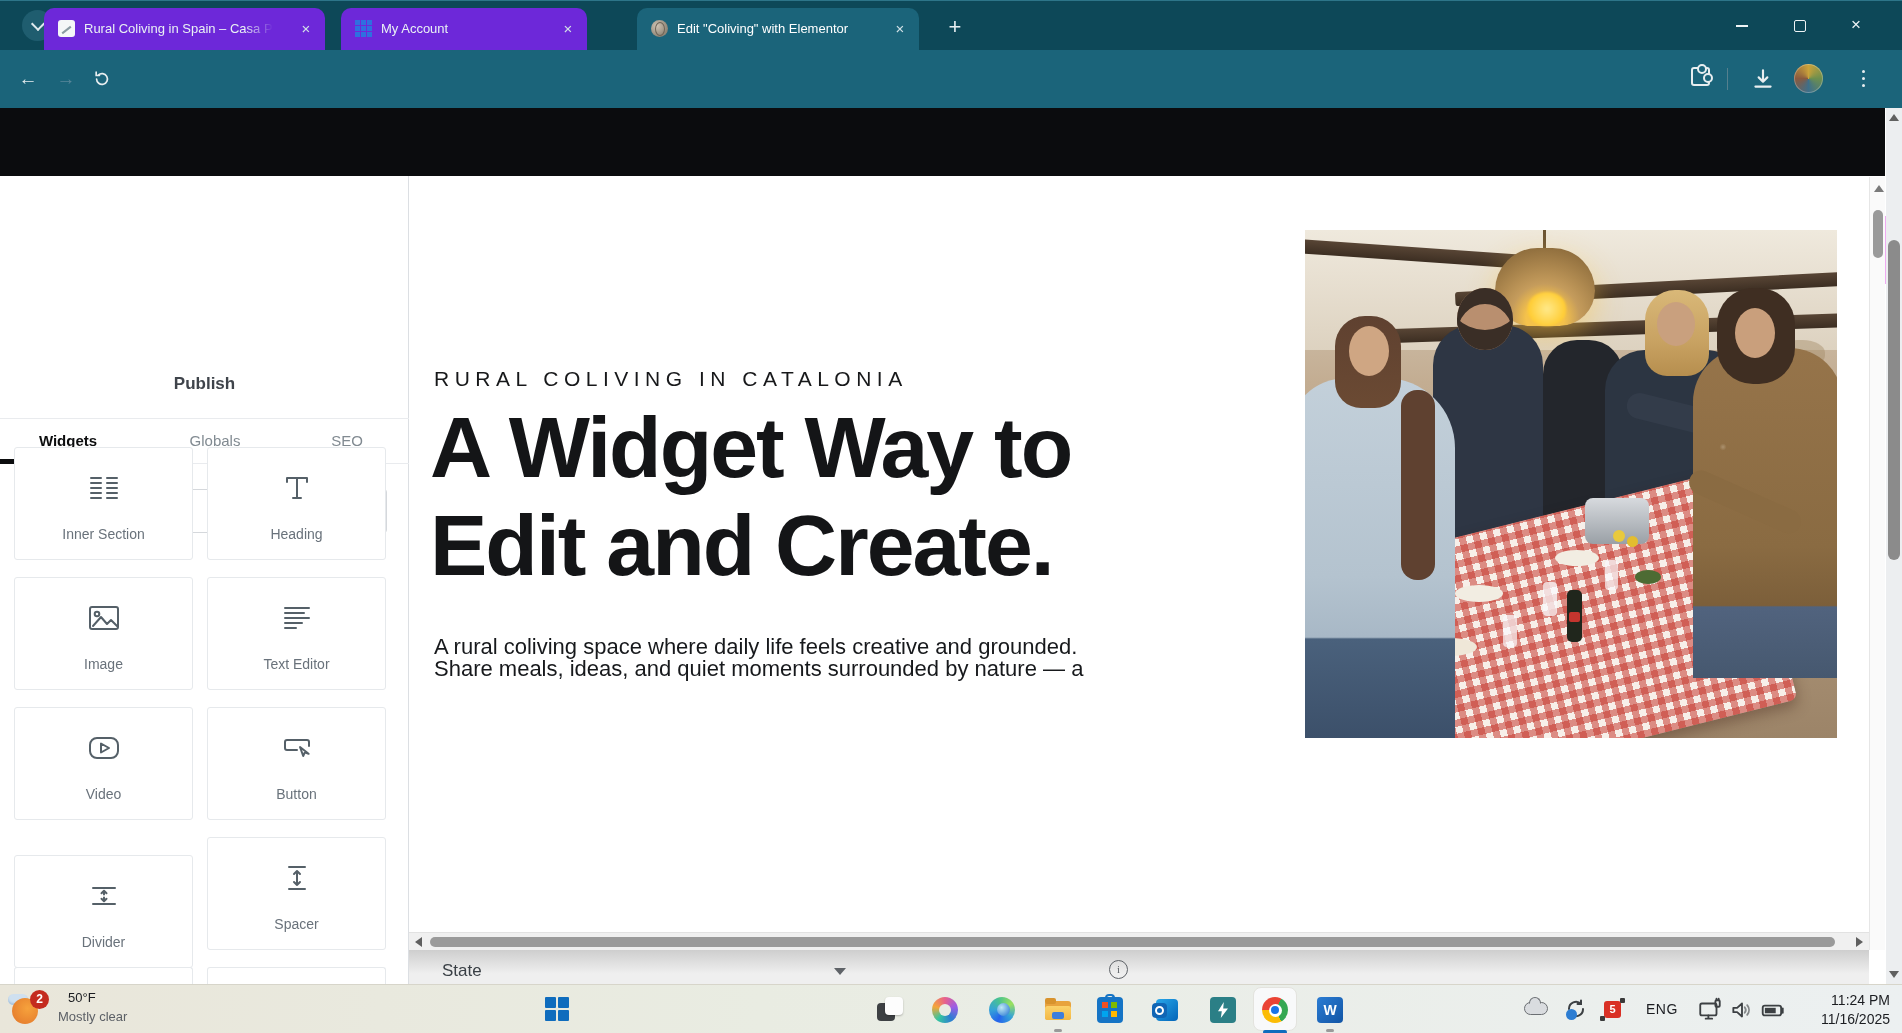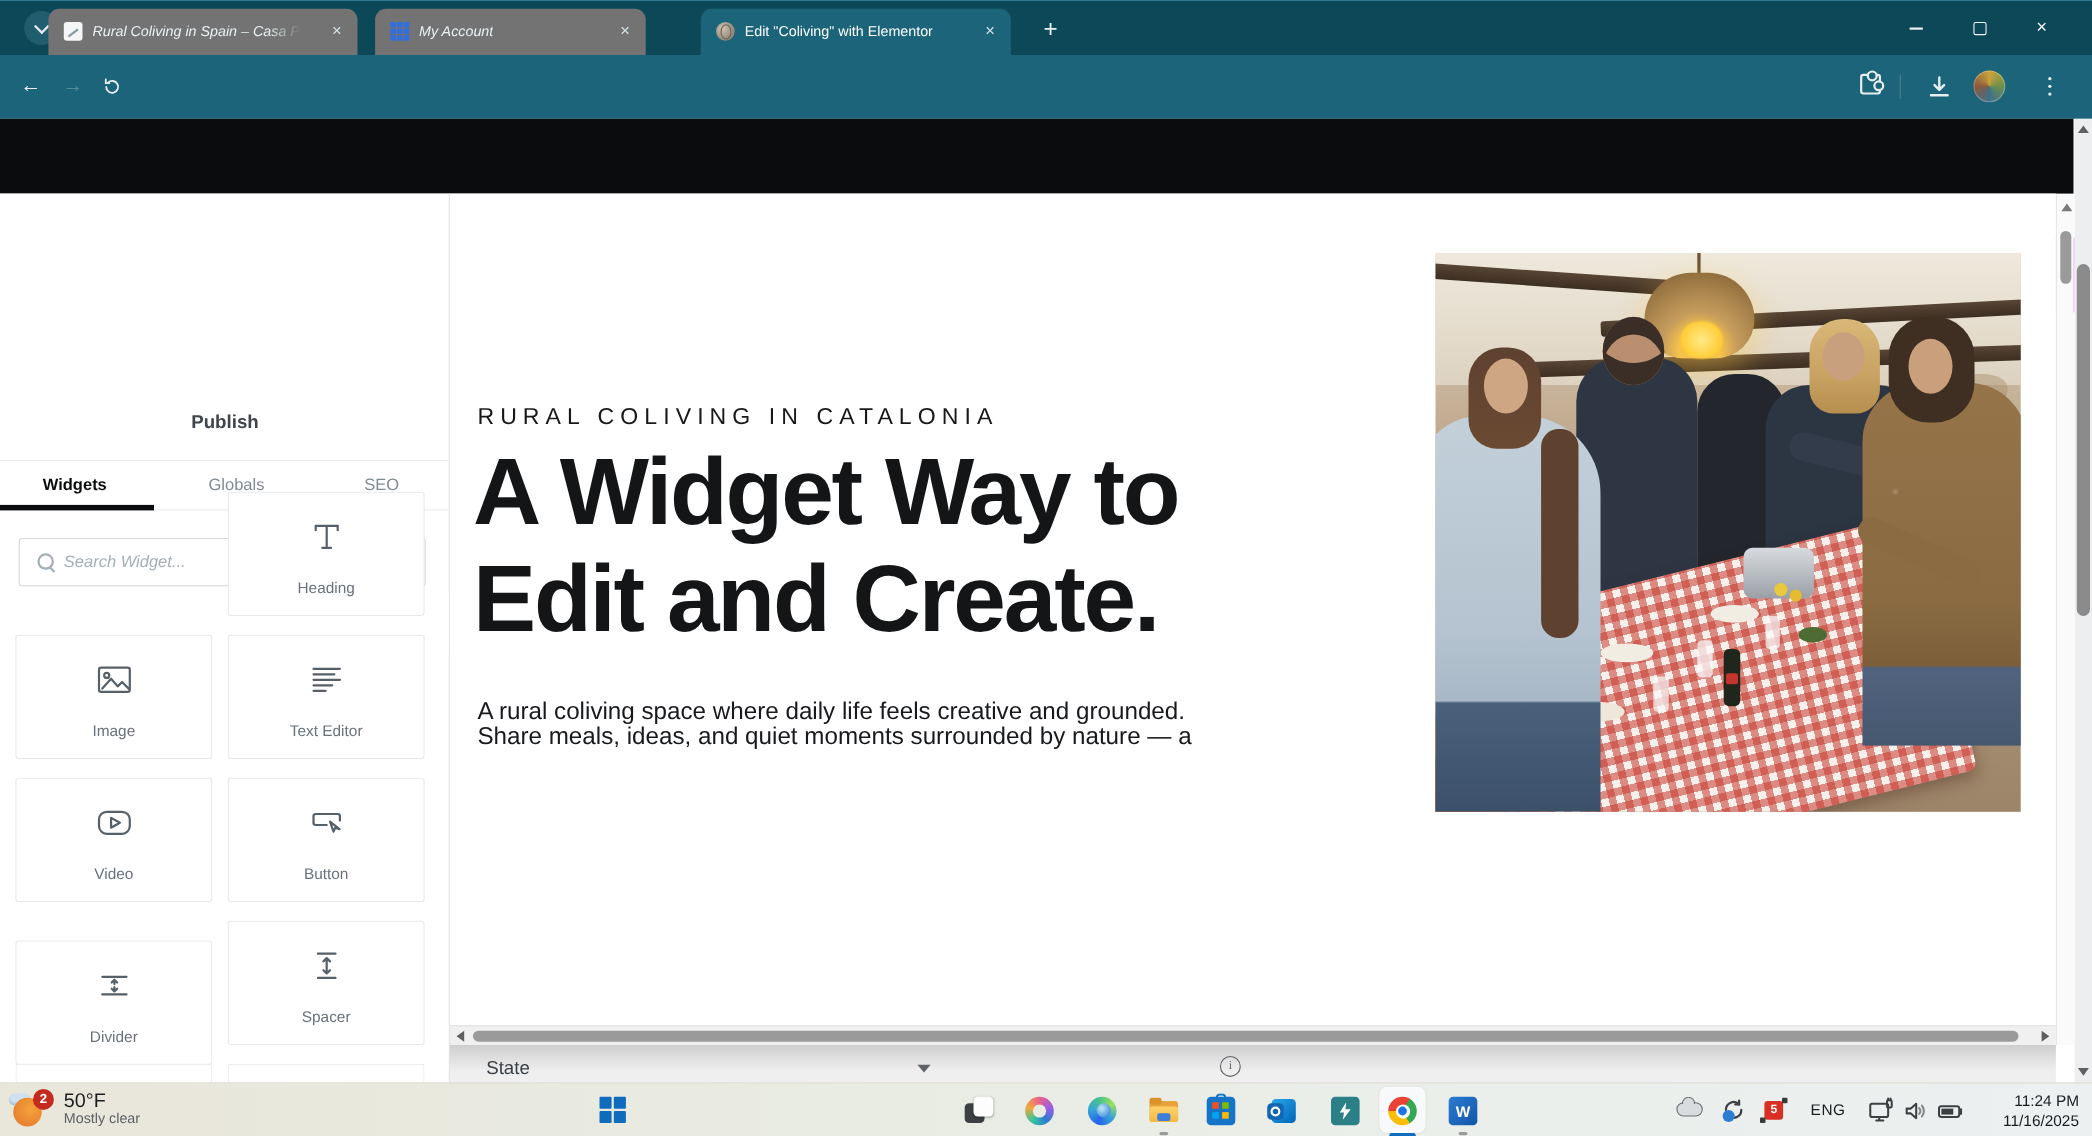--- a/index.html
+++ b/index.html
@@ -7,21 +7,21 @@
   .screen{position:relative;width:1902px;height:1033px;background:#fff;overflow:hidden;}
   .abs{position:absolute;}
 
   
   .titlebar{left:0;top:0;width:1902px;height:50px;background:#0d4858;}
   .titlebar::before{content:"";position:absolute;left:0;top:0;width:100%;height:1px;background:#2d7589;}
   .tabsearch{left:22px;top:10px;width:31px;height:31px;border-radius:50%;background:#1f5d6f;}
   .chev{width:8px;height:8px;border-right:2px solid #dfeaee;border-bottom:2px solid #dfeaee;transform:rotate(45deg);}
   .tabsearch .chev{position:absolute;left:11px;top:9px;}
   .tab{top:8px;height:42px;border-radius:10px 10px 0 0;}
-  .tab.inactive{background:#737373;font-style:italic;}
+  .tab.inactive{background:#6d28d9;}
   .tab.active{background:#1b647a;}
   .tab .fav{position:absolute;left:14px;top:12px;width:17px;height:17px;}
   .tab .ttl{position:absolute;left:40px;top:13px;font-size:13px;color:#e9f1f4;white-space:nowrap;overflow:hidden;}
   .tab .fadettl{-webkit-mask-image:linear-gradient(90deg,#000 85%,transparent);mask-image:linear-gradient(90deg,#000 85%,transparent);}
   .tab .closex{position:absolute;right:8px;top:10px;width:22px;height:22px;border-radius:50%;color:#d3e2e7;font-size:15px;line-height:22px;text-align:center;}
   .fav-page{background:#f4f6f7;border-radius:3px;position:relative;}
   .fav-page::after{content:"";position:absolute;left:3px;top:9px;width:11px;height:2px;background:#8a9aa2;transform:rotate(-38deg);}
   .fav-grid{display:grid;grid-template-columns:repeat(3,5px);grid-template-rows:repeat(3,5px);gap:1px;}
   .fav-grid div{background:#2f6fe0;}
   .fav-globe{border-radius:50%;background:radial-gradient(circle at 35% 35%,#cfc4b4,#8f8576 70%);position:relative;}
@@ -148,21 +148,21 @@
   .vthumb-out{position:absolute;left:2px;top:132px;width:12px;height:320px;border-radius:6px;background:#8b8b8b;}
   .vscroll-out .uptri{left:3px;top:6px;border-bottom-color:#606060;}
   .dntri{position:absolute;left:3px;bottom:6px;width:0;height:0;border-left:5px solid transparent;border-right:5px solid transparent;border-top:7px solid #606060;}
 
   
   .taskbar{left:0;top:984px;width:1902px;height:49px;background:linear-gradient(90deg,#e9e6da 0,#e9ece2 40%,#ecf0f1 100%);border-top:1px solid #d7d5ca;box-sizing:border-box;}
   .weather{left:8px;top:3px;width:220px;height:43px;}
   .wmoon{position:absolute;left:4px;top:10px;width:26px;height:26px;border-radius:50%;background:radial-gradient(circle at 60% 40%,#f6a23c,#e2752a);}
   .wcloud{position:absolute;left:0px;top:6px;width:20px;height:11px;border-radius:7px;background:#cfe0f0;box-shadow:inset 0 -2px 2px #a9c4dd;}
   .wbadge{position:absolute;left:22px;top:2px;width:19px;height:19px;border-radius:50%;background:#c42b1f;color:#fff;font-size:12px;font-weight:700;text-align:center;line-height:19px;}
-  .wtemp{position:absolute;left:50px;top:2px;font-size:18px;color:#1b1d21;}
+  .wtemp{position:absolute;left:60px;top:2px;font-size:13px;color:#1b1d21;}
   .wcond{position:absolute;left:50px;top:21px;font-size:13px;color:#5c6066;}
   .startbtn{left:543px;top:10px;width:28px;height:28px;}
   .startbtn i{position:absolute;width:11px;height:11px;background:#0f6cbd;border-radius:1px;}
   .startbtn i:nth-child(1){left:2px;top:2px;}.startbtn i:nth-child(2){left:15px;top:2px;}
   .startbtn i:nth-child(3){left:2px;top:15px;}.startbtn i:nth-child(4){left:15px;top:15px;}
   .tsearch{left:586px;top:5px;width:272px;height:38px;border-radius:19px;background:#fdfdfd;border:1px solid #dcdcd4;box-sizing:border-box;box-shadow:0 1px 2px rgba(0,0,0,.08);}
   .tsearch .mag{position:absolute;left:16px;top:10px;width:12px;height:12px;border:2px solid #5f6368;border-radius:50%;}
   .tsearch .mag::after{content:"";position:absolute;left:11px;top:11px;width:6px;height:2px;background:#5f6368;transform:rotate(45deg);transform-origin:0 0;}
   .tsearch .slbl{position:absolute;left:42px;top:9px;font-size:15px;color:#60646a;}
   .tsparkle{position:absolute;right:6px;top:5px;width:26px;height:26px;border-radius:50%;background:conic-gradient(#59d3c8,#3fa9f5,#7bd88f,#e9d25a,#59d3c8);box-shadow:inset 0 0 4px rgba(255,255,255,.8);}
@@ -399,20 +399,35 @@
     <div class="abs psearch">
       <span class="mag"></span>
       <span class="ph">Search Widget...</span>
     </div>
 
     <div class="abs bhead">
       <span class="btri"></span>
       <span class="btxt">Basic</span>
     </div>
 
+    <div class="abs wcard" style="left:14px;top:271px;">
+      <span class="wicon colic">
+        <span class="c" style="left:2px;top:5px;"></span>
+          <span class="c" style="left:2px;top:10px;"></span>
+          <span class="c" style="left:2px;top:15px;"></span>
+          <span class="c" style="left:2px;top:20px;"></span>
+          <span class="c" style="left:2px;top:25px;"></span>
+        <span class="c" style="left:18px;top:5px;"></span>
+          <span class="c" style="left:18px;top:10px;"></span>
+          <span class="c" style="left:18px;top:15px;"></span>
+          <span class="c" style="left:18px;top:20px;"></span>
+          <span class="c" style="left:18px;top:25px;"></span>
+      </span>
+      <span class="wlabel">Inner Section</span>
+    </div>
     <div class="abs wcard" style="left:207px;top:271px;">
       <span class="wicon">
         <svg width="32" height="32" viewBox="0 0 32 32">
             <path d="M6 6h20v4M6 6v4M26 6v4M16 6v20M12 26h8" fill="none"></path>
           </svg>
       </span>
       <span class="wlabel">Heading</span>
     </div>
     <div class="abs wcard" style="left:14px;top:401px;">
       <span class="wicon">

